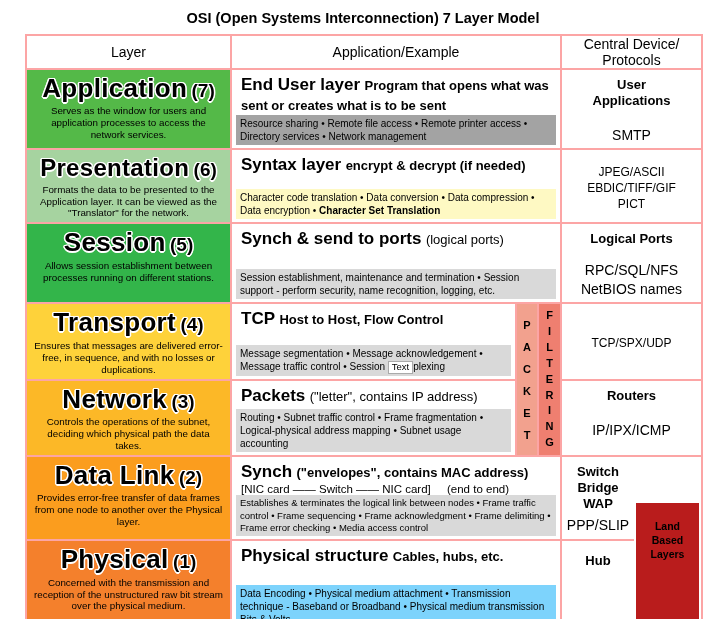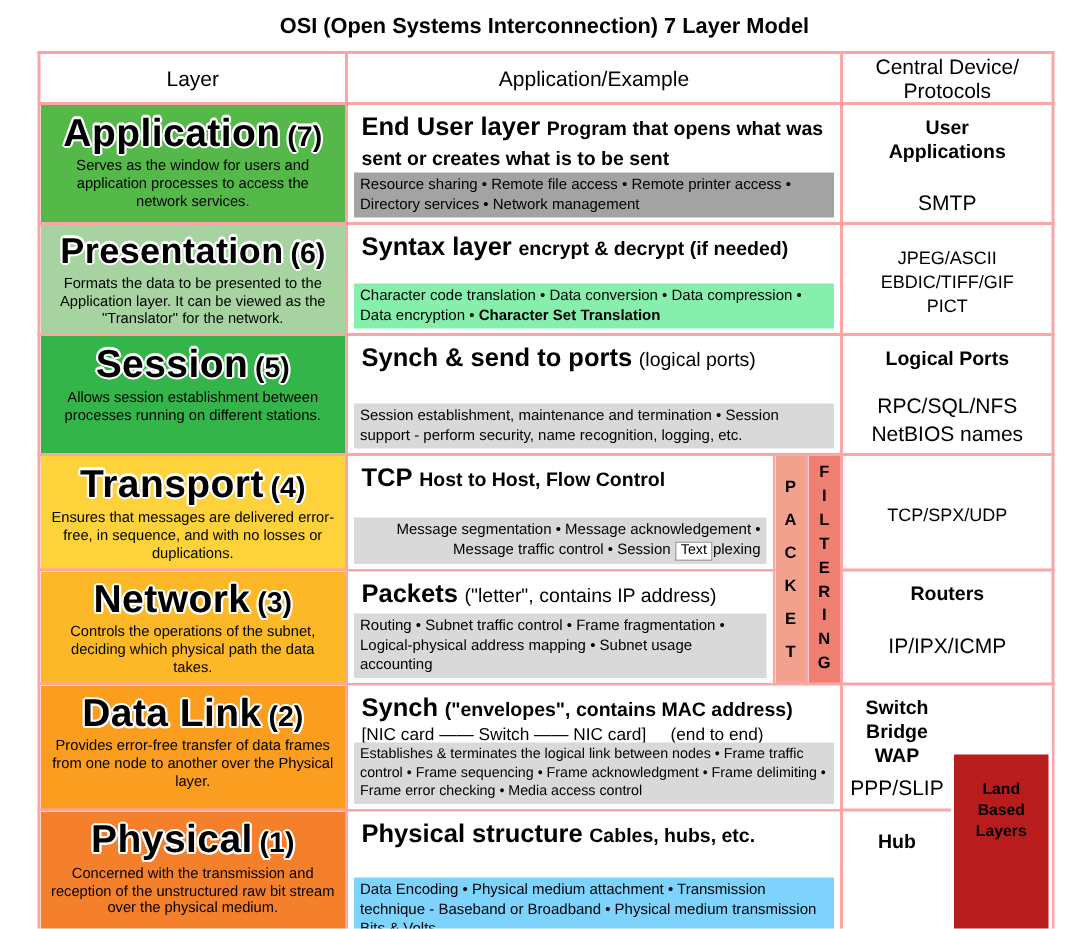--- a/index.html
+++ b/index.html
@@ -91,21 +91,21 @@
       </td>
     </tr>
 
     <tr class="h-r1">
       <td class="layer-cell" style="background-color: rgb(166, 211, 160);">
         <div class="lrow"><span class="lname">Presentation</span> <span class="lnum">(6)</span></div>
         <div class="layer-desc">Formats the data to be presented to the Application layer. It can be viewed as the "Translator" for the network.</div>
       </td>
       <td class="app-cell" colspan="3">
         <div class="ex-head"><span class="ex-title">Syntax layer</span> <span class="ex-sub">encrypt &amp; decrypt (if needed)</span></div>
-        <div class="details" style="background-color: #86efac;"><span>Character code translation • Data conversion • Data compression • Data encryption • </span><b>Character Set Translation</b></div>
+        <div class="details" style="background-color: #fef9c3;"><span>Character code translation • Data conversion • Data compression • Data encryption • </span><b>Character Set Translation</b></div>
       </td>
       <td class="central-cell cen-1" colspan="2">
         <div class="protocols pre">JPEG/ASCII
 EBDIC/TIFF/GIF
 PICT</div>
       </td>
     </tr>
 
     <tr class="h-r2">
       <td class="layer-cell" style="background-color: rgb(51, 181, 74);">
@@ -123,21 +123,21 @@
       </td>
     </tr>
 
     <tr class="h-r3">
       <td class="layer-cell" style="background-color: rgb(254, 210, 58);">
         <div class="lrow"><span class="lname">Transport</span> <span class="lnum">(4)</span></div>
         <div class="layer-desc">Ensures that messages are delivered error-free, in sequence, and with no losses or duplications.</div>
       </td>
       <td class="app-cell">
         <div class="ex-head"><span class="ex-title">TCP</span> <span class="ex-sub">Host to Host, Flow Control</span></div>
-        <div class="details" style="background-color: rgb(217, 217, 217); text-align: right;"><span>Message segmentation • Message acknowledgement • Message traffic control • Session </span><span class="artifact">Text</span><span>plexing</span></div>
+        <div class="details" style="background-color: rgb(217, 217, 217);"><span>Message segmentation • Message acknowledgement • Message traffic control • Session </span><span class="artifact">Text</span><span>plexing</span></div>
       </td>
       <td class="strip packet" rowspan="2" style="background-color: rgb(242, 161, 142);">P
 A
 C
 K
 E
 T</td>
       <td class="strip filter" rowspan="2" style="background-color: rgb(239, 127, 112);">F
 I
 L

